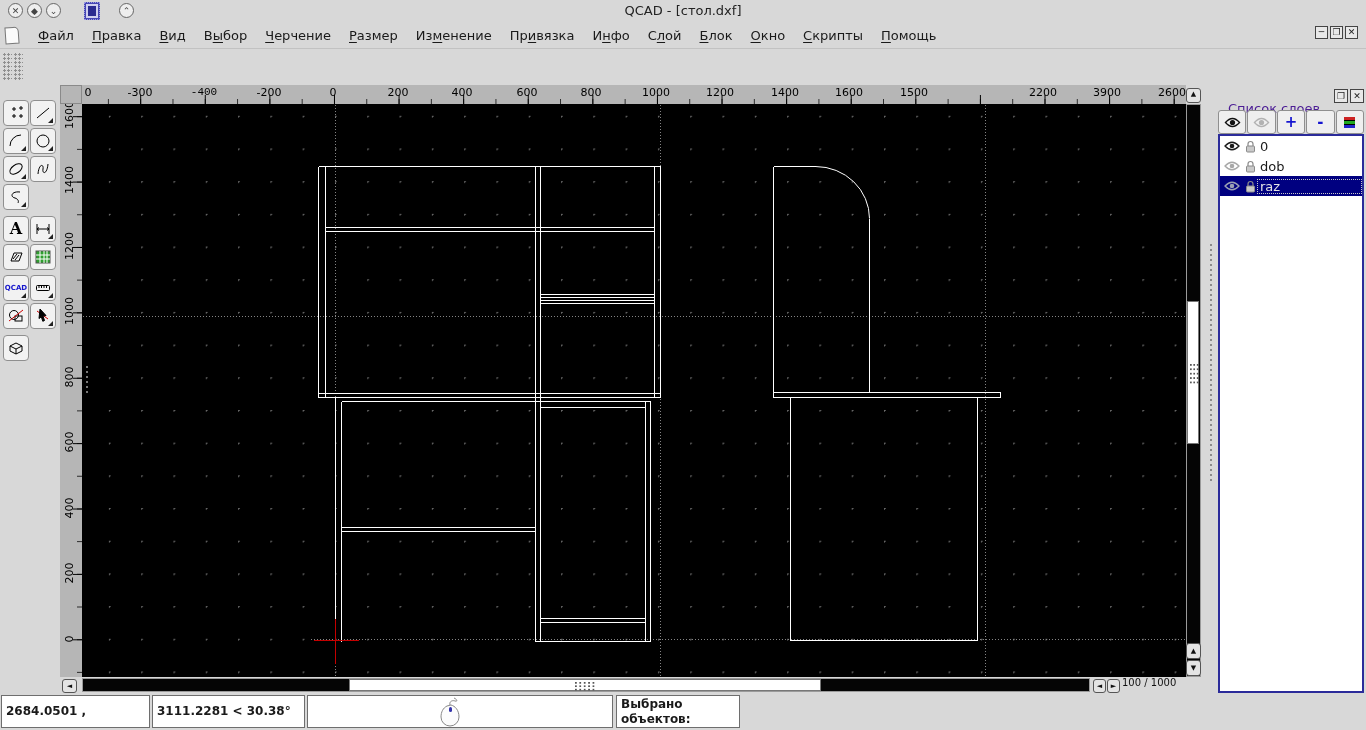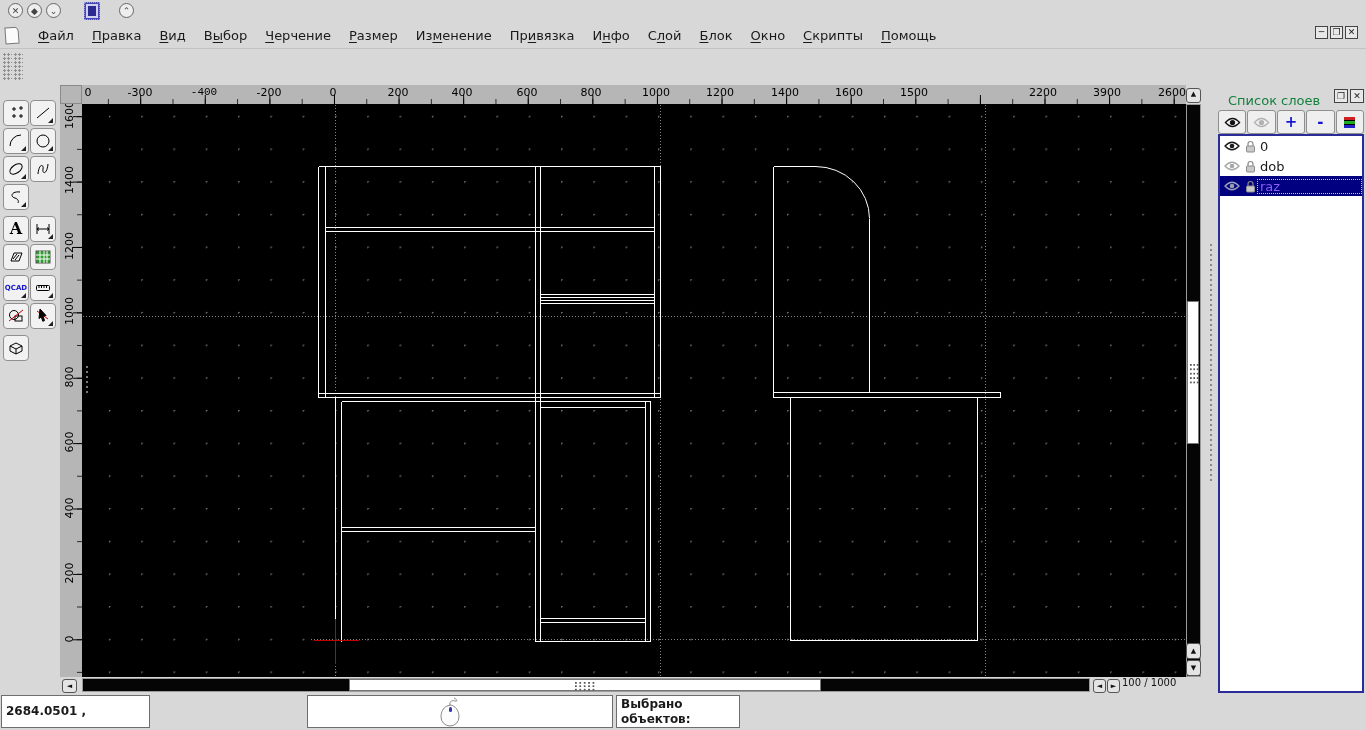--- a/index.html
+++ b/index.html
@@ -70,32 +70,32 @@
   .hthumb .grip{position:absolute;left:225px;top:2px;width:22px;height:9px;
       background-image:radial-gradient(circle at 1px 1px,#555 0.8px,transparent 1.1px);background-size:4.4px 3.4px;}
   .grid-indicator{position:absolute;left:1122px;top:0px;font-size:10px;color:#111;}
   .splitter-dots{position:absolute;left:1210px;top:364px;width:3px;height:240px;margin-top:-120px;
       background-image:radial-gradient(circle at 1px 1px,#8a8a8a 0.8px,transparent 1.1px);background-size:3px 5px;}
   .lsplit-dots{position:absolute;left:86px;top:366px;width:3px;height:28px;
       background-image:radial-gradient(circle at 1px 1px,#777 0.8px,transparent 1.1px);background-size:3px 5px;}
   
   .layerpanel{position:absolute;left:1216px;top:85px;width:150px;height:610px;background:#d8d8d8;}
   .lp-header{position:absolute;left:0;top:0;width:150px;height:24px;}
-  .lp-title{position:absolute;left:12px;top:8px;font-size:13px;color:#15803d;}
+  .lp-title{position:absolute;left:12px;top:16px;font-size:13px;color:#4c1d95;}
   .lp-btn{position:absolute;top:4px;width:14px;height:14px;border:1px solid #444;background:#e8e8e8;
       box-sizing:border-box;font-size:9px;line-height:12px;text-align:center;color:#222;}
   .lp-tools{position:absolute;left:2px;top:25px;width:146px;height:24px;display:flex;gap:1px;}
   .lp-tool{flex:1;height:24px;background:#efefef;border:1px solid #8f8f8f;border-radius:3px;box-sizing:border-box;
       display:flex;align-items:center;justify-content:center;font-weight:bold;font-size:15px;}
   .lp-tool .plus{color:#1515d0;} .lp-tool .minus{color:#1515d0;}
   .lp-list{position:absolute;left:2px;top:49px;width:146px;height:559px;background:#fff;border:2px solid #2b2b9a;box-sizing:border-box;overflow:hidden;}
   .lrow{position:relative;height:20px;display:flex;align-items:center;}
   .lrow .lname{font-size:13px;color:#1a1a1a;padding:0 3px;}
   .lrow.selected{background:#000080;}
-  .lrow.selected .lname{color:#8b5cf6;outline:1px dotted #c8c8c8;outline-offset:-1px;flex:1;}
+  .lrow.selected .lname{color:#e5e5e5;outline:1px dotted #c8c8c8;outline-offset:-1px;flex:1;}
   .lrow svg{margin-left:4px;}
   
   .statusbar{position:absolute;left:0;top:694px;width:1366px;height:36px;background:#d8d8d8;}
   .spanel{position:absolute;top:1px;height:33px;background:#fff;border:1px solid #6e6e6e;box-sizing:border-box;
       font-size:12px;font-weight:bold;color:#1a1a1a;padding:1px 4px;overflow:hidden;}
   .sp1{left:1px;width:149px;} .sp2{left:152px;width:153px;} .sp3{left:307px;width:306px;} .sp4{left:616px;width:124px;}
   .sp1,.sp2{line-height:29px;}
   .sp4 div{line-height:15px;}
   .mouse-wrap{position:absolute;left:125px;top:0px;}
 </style>
@@ -105,20 +105,21 @@
 <div id="app">
 
   <div class="titlebar">
     <div class="tb-circle" style="left:8px">✕</div>
     <div class="tb-circle" style="left:27px">◆</div>
     <div class="tb-circle" style="left:46px">⌄</div>
     <div class="app-icon">
         <b></b>
       </div>
     <div class="tb-circle" style="left:119px">⌃</div>
+    <div class="title-text">QCAD - [стол.dxf]</div>
   </div>
 
   <div class="menubar">
     <div class="doc-icon"></div>
     <div id="menu-items" style="display:flex">
         <span class="mi"><u>Ф</u>айл</span>
         <span class="mi"><u>П</u>равка</span>
         <span class="mi"><u>В</u>ид</span>
         <span class="mi">В<u>ы</u>бор</span>
         <span class="mi"><u>Ч</u>ерчение</span>
@@ -409,20 +410,21 @@
             <rect x="2.5" y="6" width="8" height="6" rx="1" fill="#c9c9c9" stroke="#8a8a8a"></rect>
             <path d="M4,6 V4 a2.5,2.5 0 0 1 5,0 V6" fill="none" stroke="#8a8a8a" stroke-width="1.2"></path>
           </svg>
           <span class="lname">raz</span>
         </div>
       </div>
   </div>
 
   <div class="statusbar">
     <div class="spanel sp1">2684.0501 , 1573.4087</div>
+    <div class="spanel sp2">3111.2281 &lt; 30.38°</div>
     <div class="spanel sp3">
       <span class="mouse-wrap">
         <svg width="42" height="31">
             <path d="M14,10 C10,12 8,16 8,21 a9,9 0 0 0 18,0 C26,14 22,10 18,9 Z" fill="#fcfcfc" stroke="#888"></path>
             <path d="M17,9 C16,5 20,4 22,5 C25,6 24,3 21,2" fill="none" stroke="#888"></path>
             <rect x="16" y="11" width="3" height="5" rx="1.5" fill="#3333aa"></rect>
           </svg>
       </span>
     </div>
     <div class="spanel sp4">

